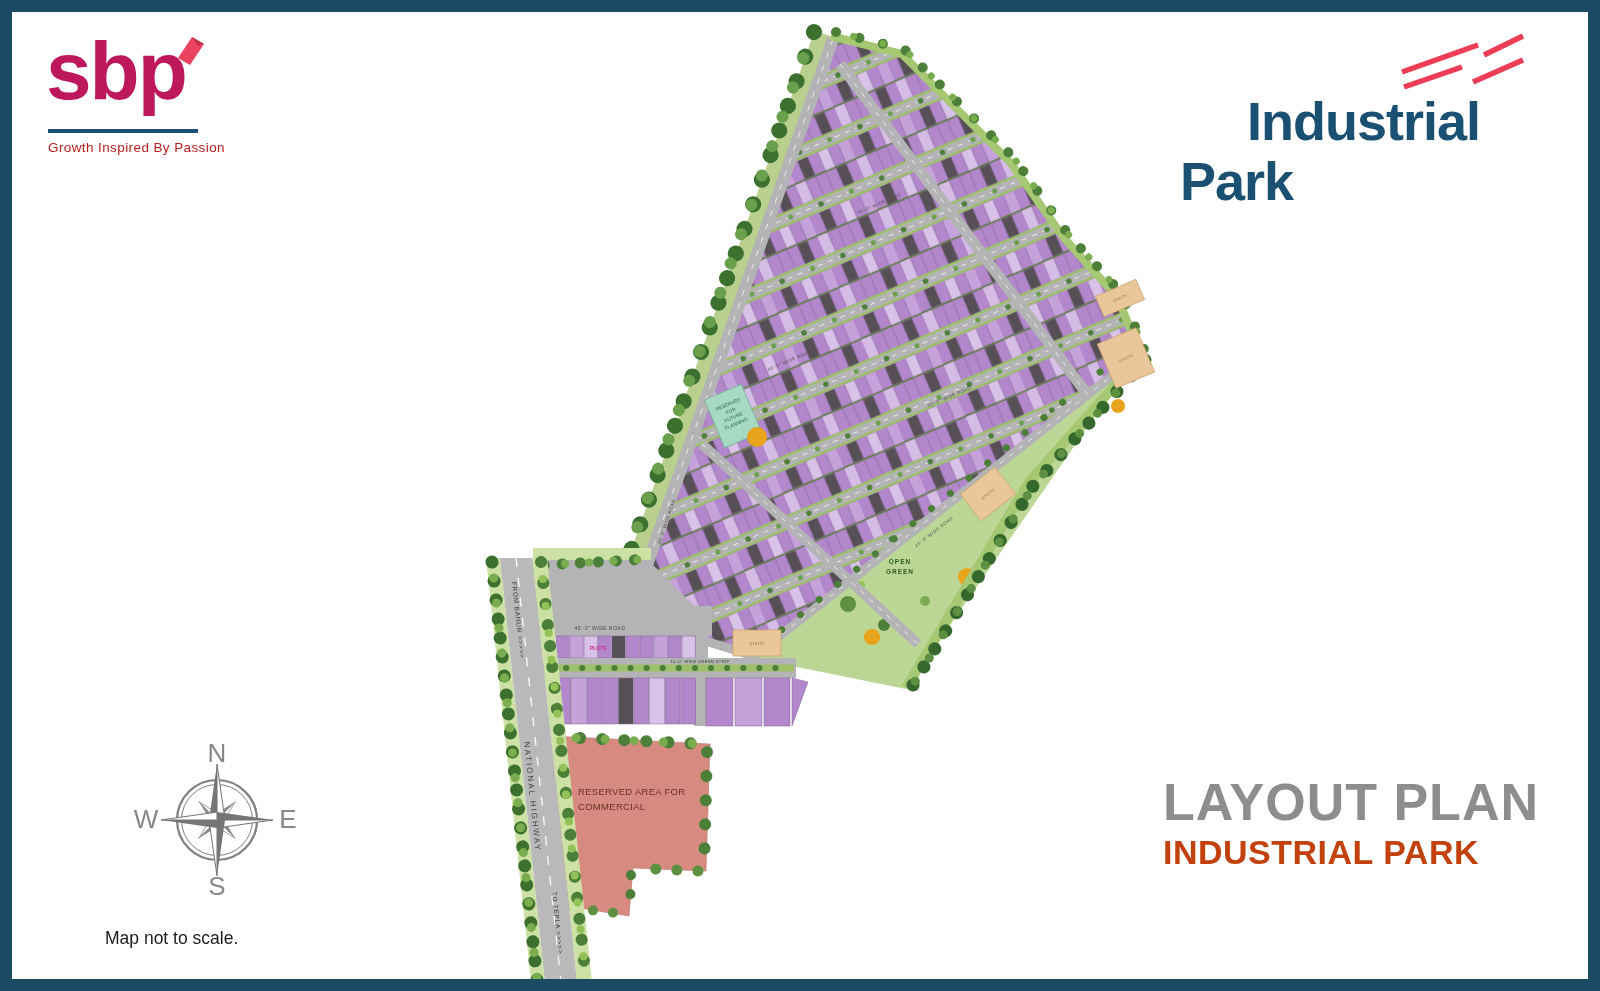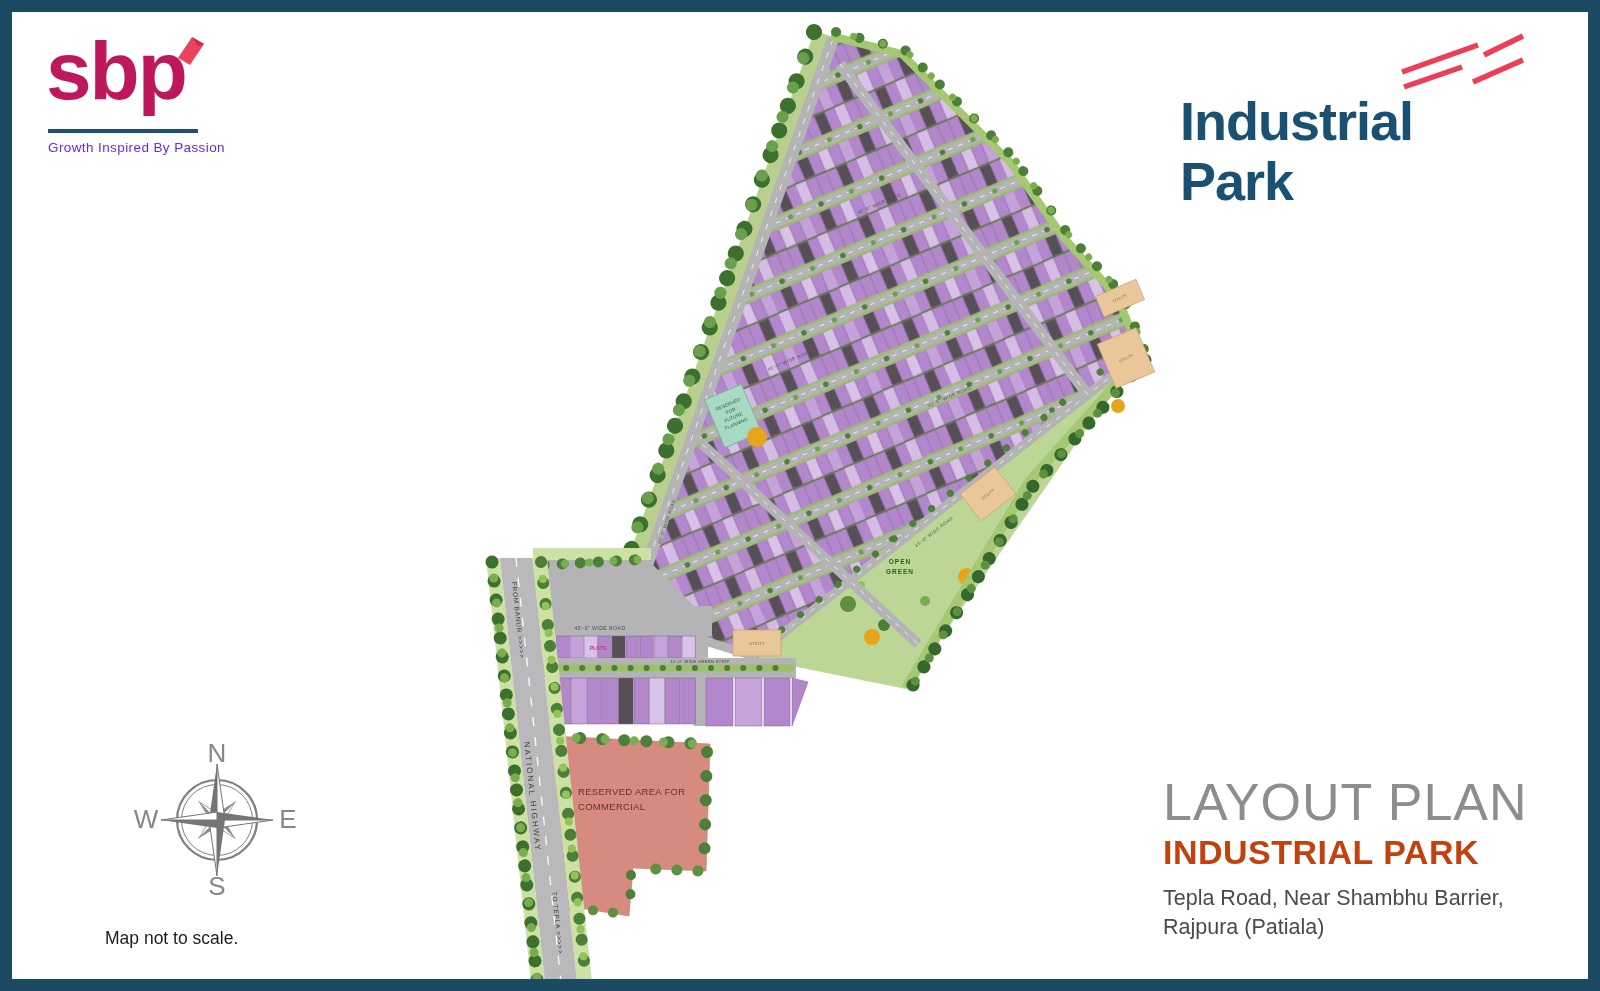--- a/index.html
+++ b/index.html
@@ -5,37 +5,37 @@
   html,body{margin:0;padding:0;background:#e8e8e8;}
   .page{position:relative;width:1600px;height:991px;background:#ffffff;overflow:hidden;
         font-family:"Liberation Sans",sans-serif;}
   .frame{position:absolute;inset:0;border:12px solid #1b4a63;pointer-events:none;z-index:50;}
   svg text{font-family:"Liberation Sans",sans-serif;}
 
   
   .sbp{position:absolute;left:46px;top:30px;z-index:20;}
   .sbp-word{font-size:82px;font-weight:700;letter-spacing:-2px;color:#be185d;line-height:1;}
   .sbp-rule{position:absolute;left:2px;top:99px;width:150px;height:4px;background:#1b5174;}
-  .sbp-tag{position:absolute;left:2px;top:110px;width:240px;font-size:13.5px;letter-spacing:.4px;color:#6d28d9;}
+  .sbp-tag{position:absolute;left:2px;top:110px;width:240px;font-size:13.5px;letter-spacing:.4px;color:#b91c1c;}
   .sbp-arrow{position:absolute;left:128px;top:4px;}
 
   
   .ip{position:absolute;left:1160px;top:28px;width:360px;z-index:20;color:#1a5173;}
-  .ip-l1{position:absolute;left:20px;top:62px;width:300px;text-align:left;font-size:54px;font-weight:700;letter-spacing:-1px;}
+  .ip-l1{position:absolute;left:20px;top:62px;width:300px;text-align:right;font-size:54px;font-weight:700;letter-spacing:-1px;}
   .ip-l2{position:absolute;left:20px;top:122px;width:300px;text-align:left;font-size:54px;font-weight:700;letter-spacing:-1px;}
   .ip-stripes{position:absolute;left:235px;top:0px;}
 
   
   .compass{position:absolute;left:132px;top:735px;z-index:20;}
   .map-note{position:absolute;left:105px;top:928px;width:220px;text-align:left;
             font-size:17.5px;color:#1c1c1c;z-index:20;}
 
   
   .tblock{position:absolute;left:1163px;top:775px;width:400px;z-index:20;}
-  .tblock h1{margin:0;font-size:52px;font-weight:400;letter-spacing:1px;color:#8d8d90;line-height:1.05;}
+  .tblock h1{margin:0;font-size:52px;font-weight:700;letter-spacing:1px;color:#8d8d90;line-height:1.05;}
   .tblock h2{margin:3px 0 0 0;font-size:34px;font-weight:700;letter-spacing:.5px;color:#c2410c;}
   .tblock p{margin:12px 0 0 0;font-size:21.5px;line-height:1.38;color:#4a4a4c;}
 
   .map-svg{position:absolute;inset:0;z-index:10;}
 </style>
 </head>
 <body>
 
 <div class="page">
 
@@ -289,20 +289,16 @@
       <text x="85" y="160">S</text>
       <text x="14" y="93">W</text>
       <text x="156" y="93">E</text>
     </g>
   </svg>
   <div class="map-note">Map not to scale.</div>
 
   <div class="tblock">
     <h1>LAYOUT PLAN</h1>
     <h2>INDUSTRIAL PARK</h2>
-    <p>
-      <span>Tepla Road, Near Shambhu Barrier,</span><br>
-      <span>Rajpura (Patiala)</span>
-    </p>
   </div>
 
   <div class="frame"></div>
 </div>
 
 </body></html>

